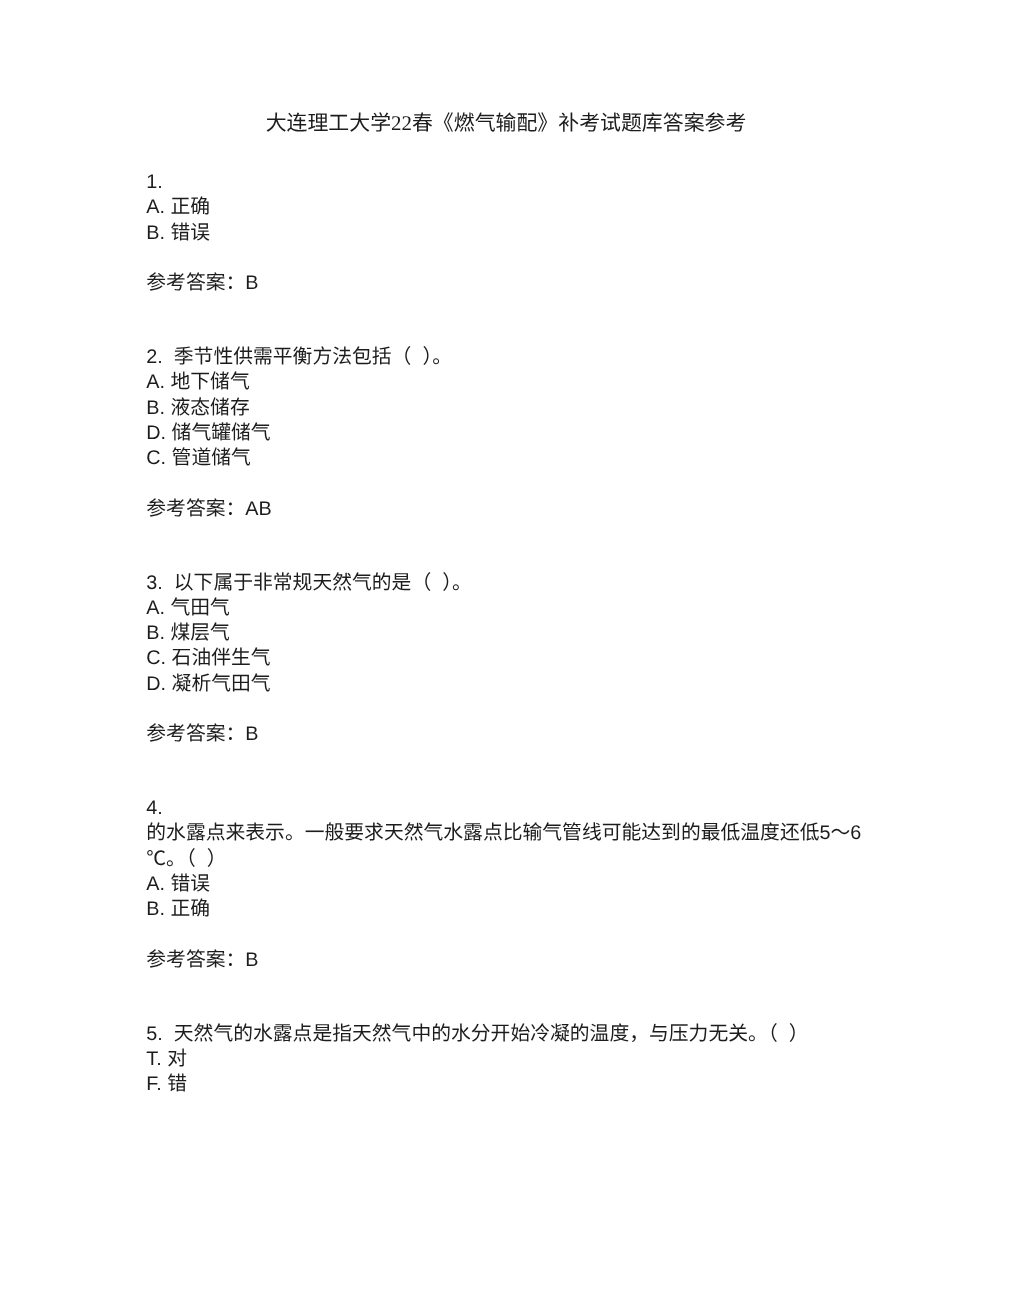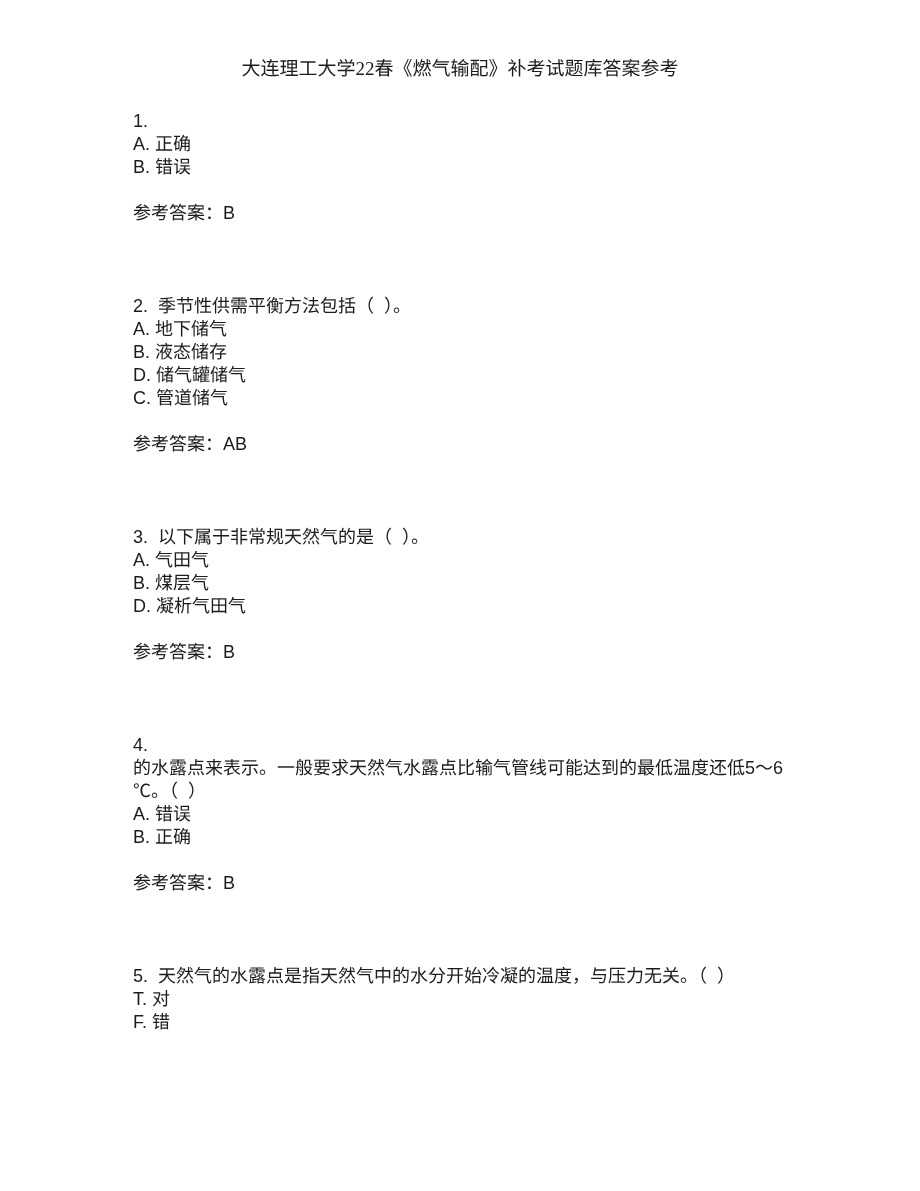--- a/index.html
+++ b/index.html
@@ -10,21 +10,21 @@
   .page {
     position: relative;
     width: 920px;
     height: 1191px;
     background: #ffffff;
     overflow: hidden;
     color: #1c1c1c;
   }
   .doc-title {
     margin: 0;
-    padding-top: 56px;
+    padding-top: 100px;
     text-align: center;
     font-family: "Liberation Serif", serif;
     font-size: 19px;
     font-weight: 400;
     line-height: 26px;
     white-space: pre-wrap;
   }
   .content {
     margin: 28px 0 0 133px;
     width: 660px;
@@ -33,21 +33,21 @@
     line-height: 23px;
   }
   .line {
     height: 23px;
     white-space: pre-wrap;
   }
   .answer {
     margin-top: 23px;
   }
   .question {
-    margin-top: 70px;
+    margin-top: 44px;
   }
   .question:first-child {
     margin-top: 0;
   }
 </style>
 </head>
 <body>
 
 <div class="page">
 
@@ -68,20 +68,21 @@
       <div class="line option">B. 液态储存</div>
       <div class="line option">D. 储气罐储气</div>
       <div class="line option">C. 管道储气</div>
       <div class="line answer"><span>参考答案：</span><span>AB</span></div>
     </section>
 
     <section class="question">
       <div class="line">3.  以下属于非常规天然气的是（  ）。</div>
       <div class="line option">A. 气田气</div>
       <div class="line option">B. 煤层气</div>
+      <div class="line option">C. 石油伴生气</div>
       <div class="line option">D. 凝析气田气</div>
       <div class="line answer"><span>参考答案：</span><span>B</span></div>
     </section>
 
     <section class="question">
       <div class="line">4.</div>
       <div class="line">的水露点来表示。一般要求天然气水露点比输气管线可能达到的最低温度还低5～6</div>
       <div class="line">℃。（  ）</div>
       <div class="line option">A. 错误</div>
       <div class="line option">B. 正确</div>

